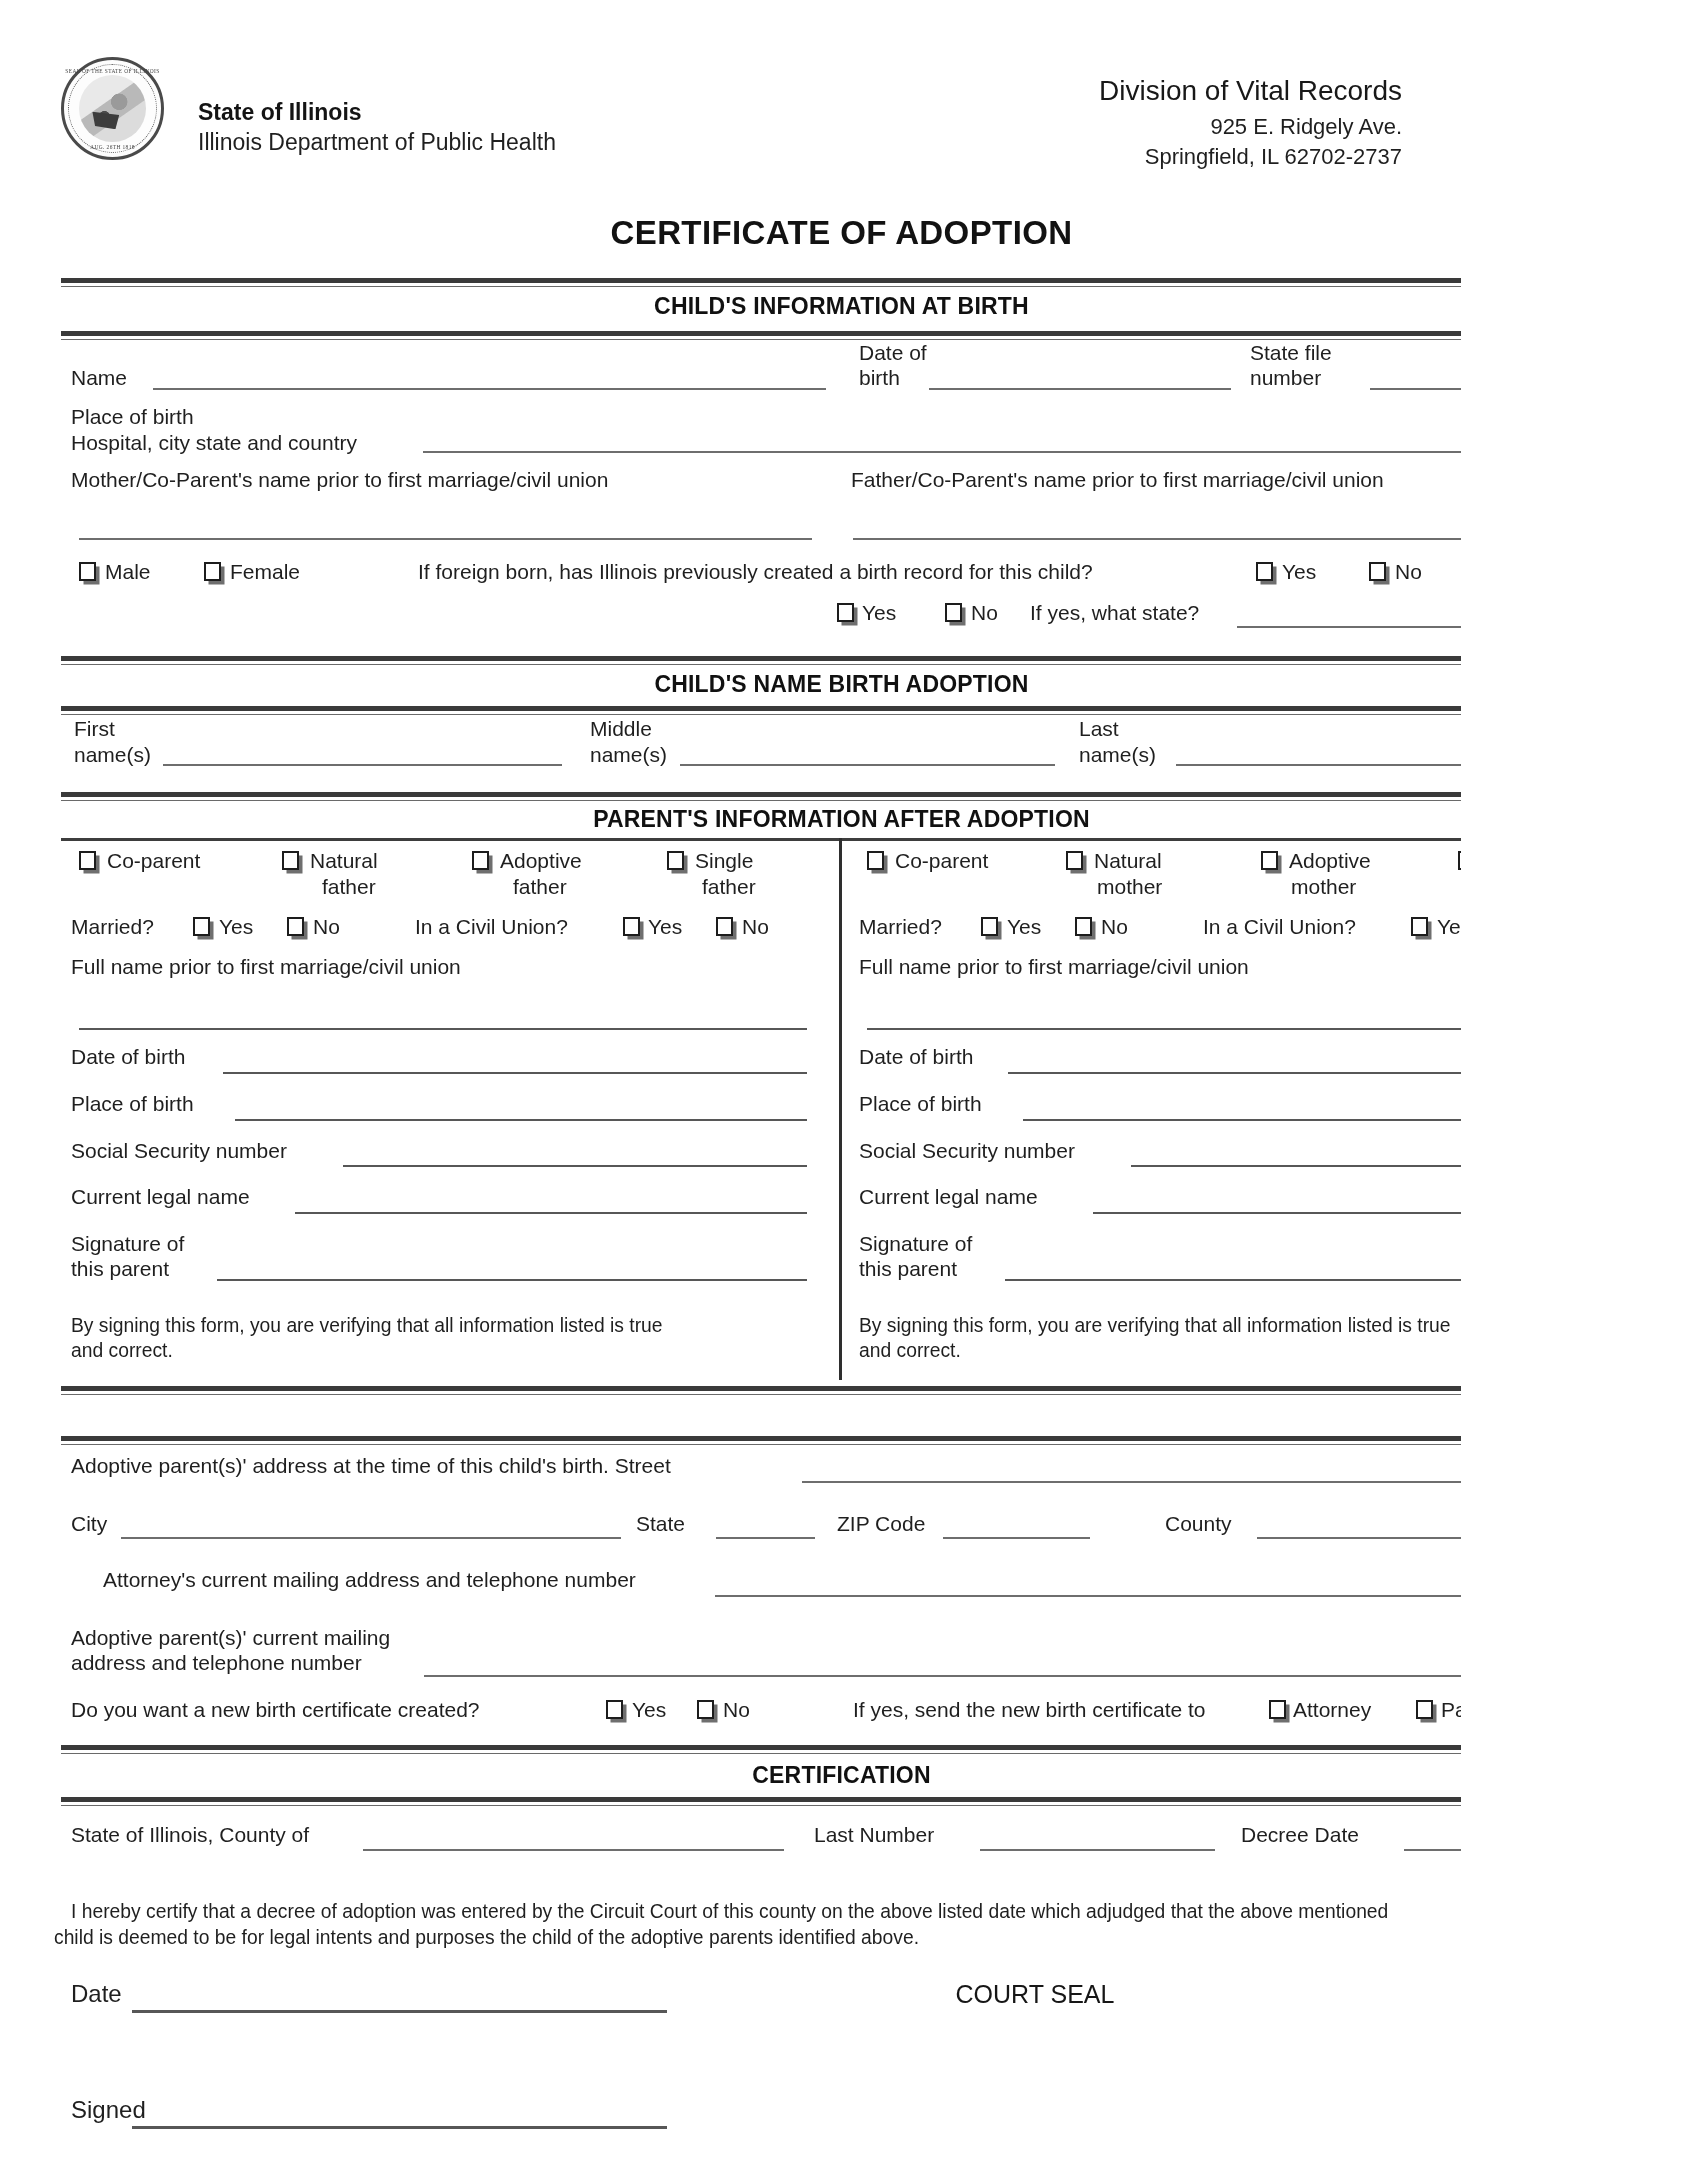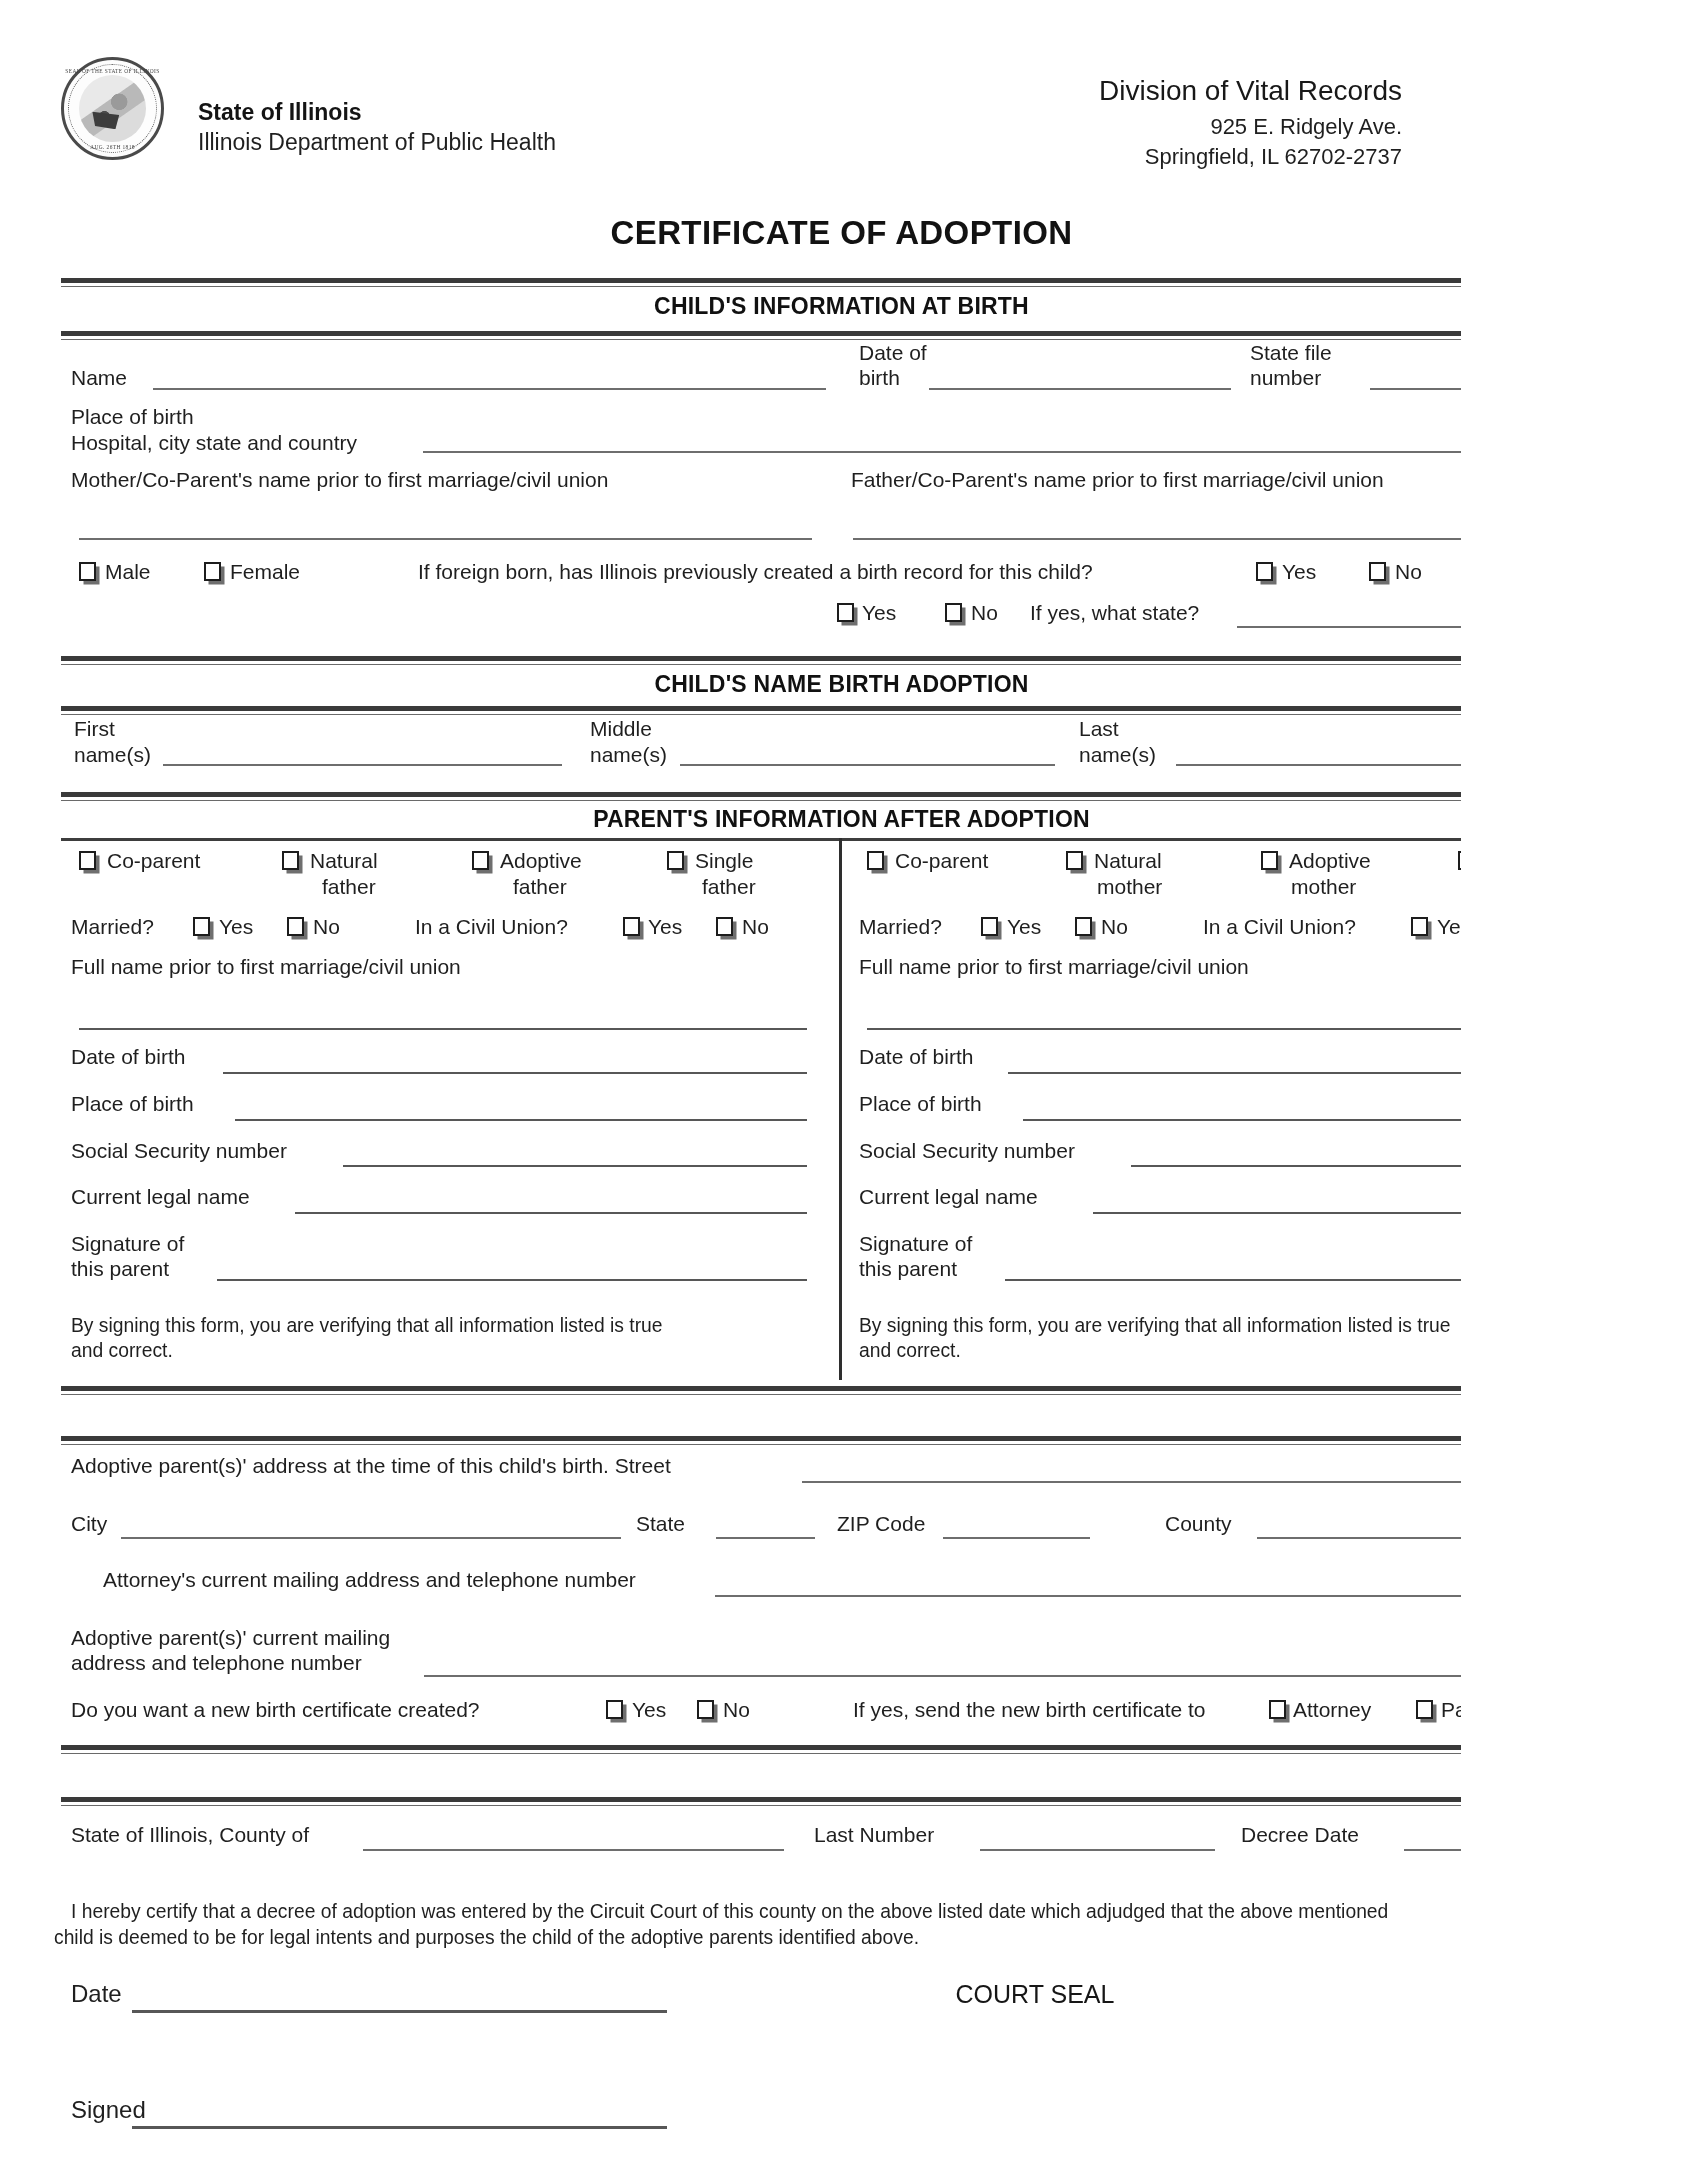--- a/index.html
+++ b/index.html
@@ -381,20 +381,21 @@
   <div class="cbx" style="left:697px; top:1700px;"></div>
   <div class="abs lbl" style="left:723px; top:1697px;">No</div>
 
   <div class="abs lbl" style="left:853px; top:1697px;">If yes, send the new birth certificate to</div>
   <div class="cbx" style="left:1269px; top:1700px;"></div>
   <div class="abs lbl" style="left:1293px; top:1697px;">Attorney</div>
   <div class="cbx" style="left:1416px; top:1700px;"></div>
   <div class="abs lbl" style="left:1441px; top:1697px;">Parents</div>
 
   <div class="sep" style="top:1745px;"></div>
+  <div class="band-title" style="top:1762px;">CERTIFICATION</div>
   <div class="sep" style="top:1797px;"></div>
 
   <div class="abs lbl" style="left:71px; top:1822px;">State of Illinois, County of</div>
   <div class="rule" style="left:363px; top:1849px; width:421px;"></div>
 
   <div class="abs lbl" style="left:814px; top:1822px;">Last Number</div>
   <div class="rule" style="left:980px; top:1849px; width:235px;"></div>
 
   <div class="abs lbl" style="left:1241px; top:1822px;">Decree Date</div>
   <div class="rule" style="left:1404px; top:1849px; width:218px;"></div>

